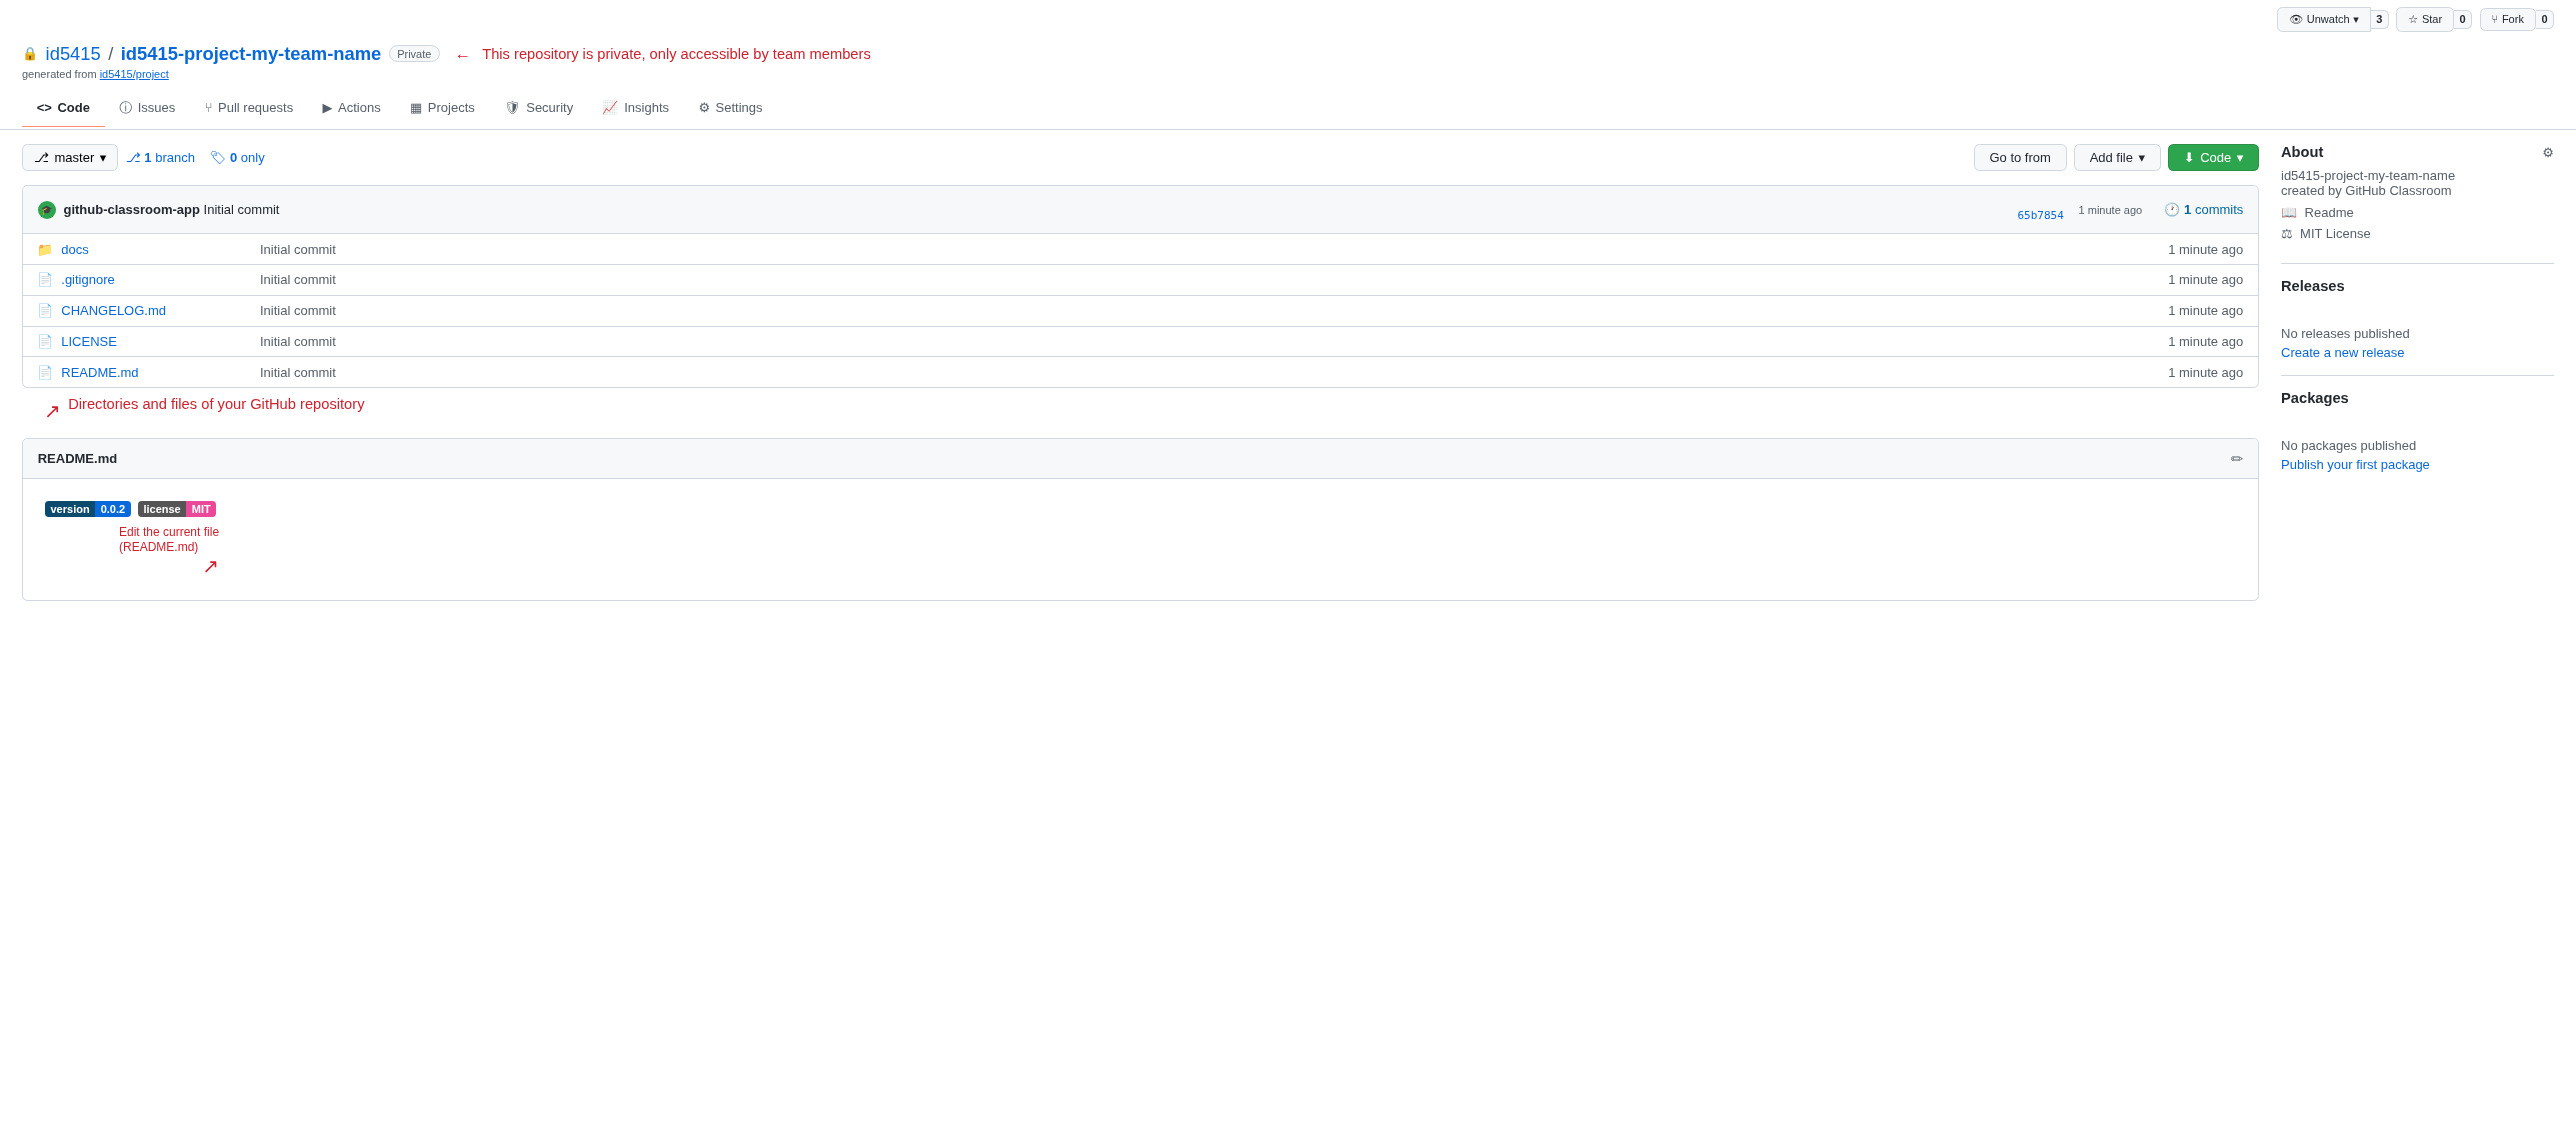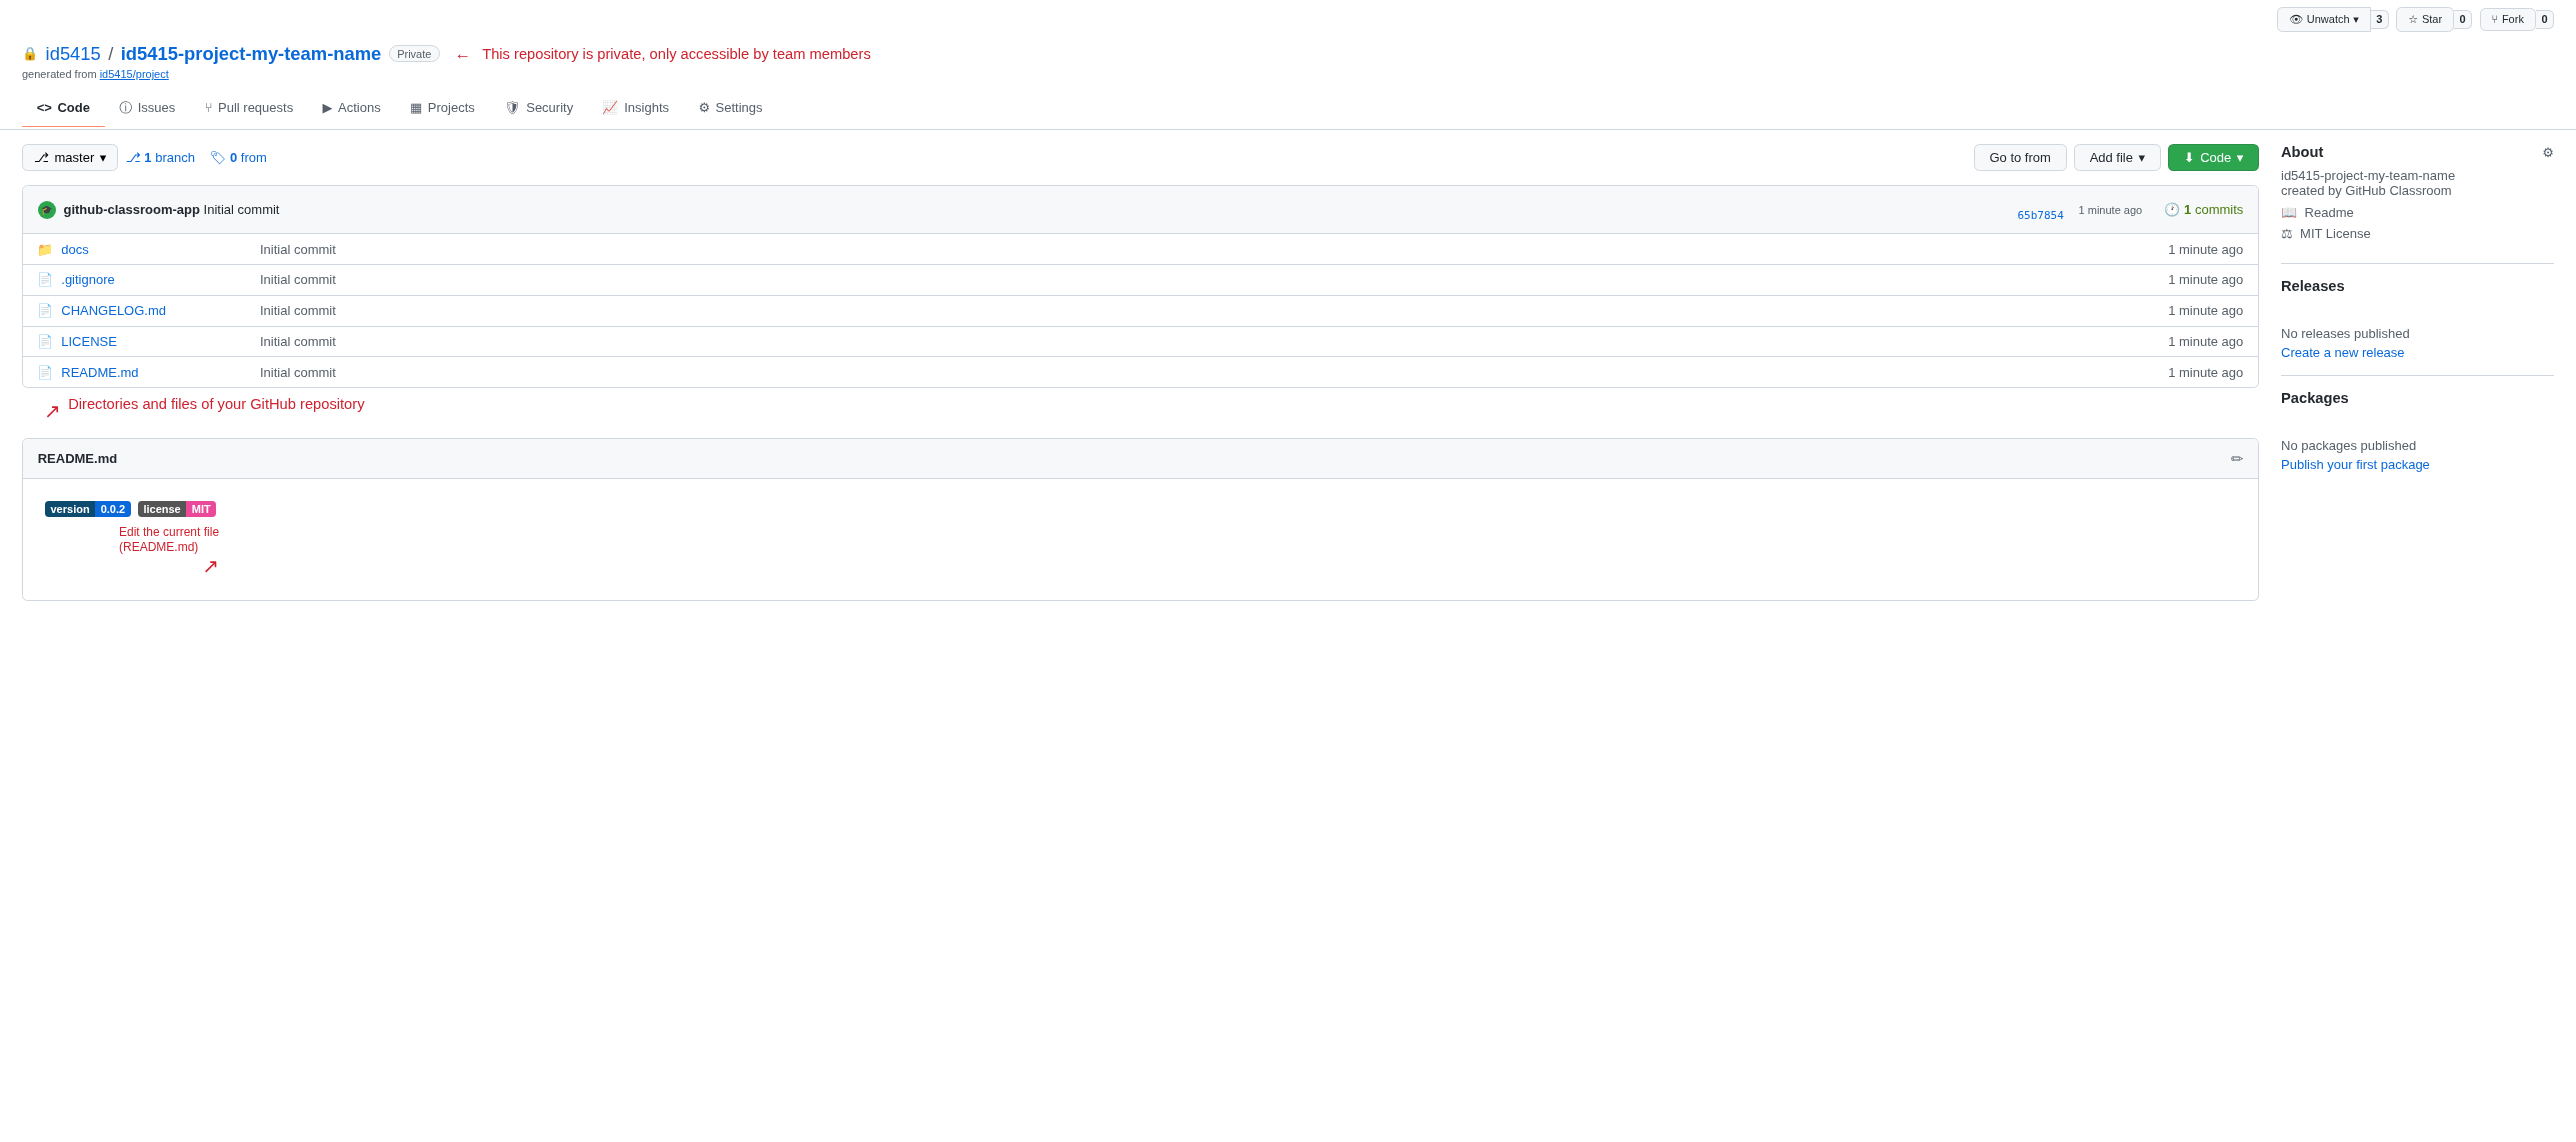--- a/index.html
+++ b/index.html
@@ -183,21 +183,21 @@
         </button>
         <div class="branch-meta">
           <a href="#">
             <span>⎇</span>
             <strong>1</strong>
             <span>branch</span>
           </a>
           <a href="#">
             <span>🏷</span>
             <strong>0</strong>
-            <span>from</span>
+            <span>only</span>
           </a>
         </div>
         <div class="file-actions">
           <button class="goto-btn">Go to from</button>
           <button class="addfile-btn">
             <span>Add file</span>
             <span>▾</span>
           </button>
           <button class="code-btn">
             <span>⬇</span>
@@ -214,21 +214,21 @@
             <span style="font-size:9.2px;color:#fff;">🎓</span>
           </div>
           <div class="commit-info">
             <strong>github-classroom-app</strong>
             <span>Initial commit</span>
           </div>
           <span class="commit-hash">65b7854</span>
           <span class="commit-time" style="margin-left:7.4px;">1 minute ago</span>
           <span style="margin-left:14.7px;">
             <span>🕐</span>
-            <a href="#" style="color:#4d7c0f;text-decoration:none;">
+            <a href="#" style="color:#0369a1;text-decoration:none;">
               <strong>1</strong>
               <span>commits</span>
             </a>
           </span>
         </div>
 
         <div class="file-row">
           <span class="folder-icon file-icon">📁</span>
           <a class="file-name" href="#">docs</a>
           <span class="file-commit-msg">Initial commit</span>

